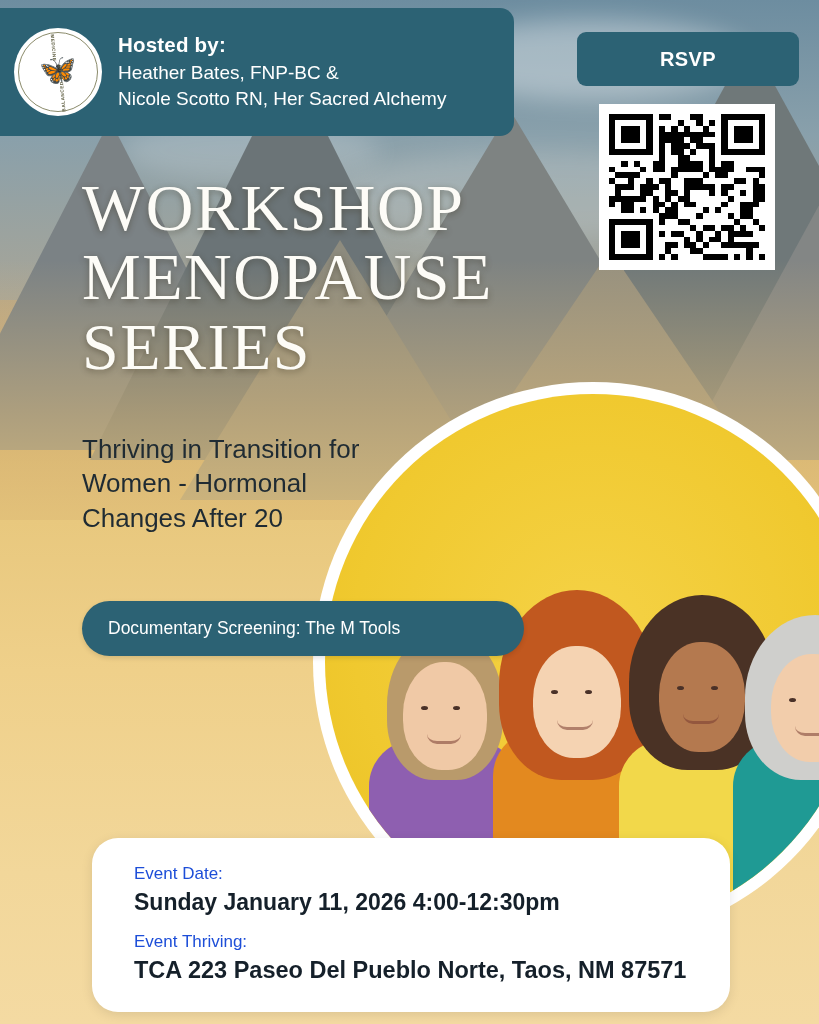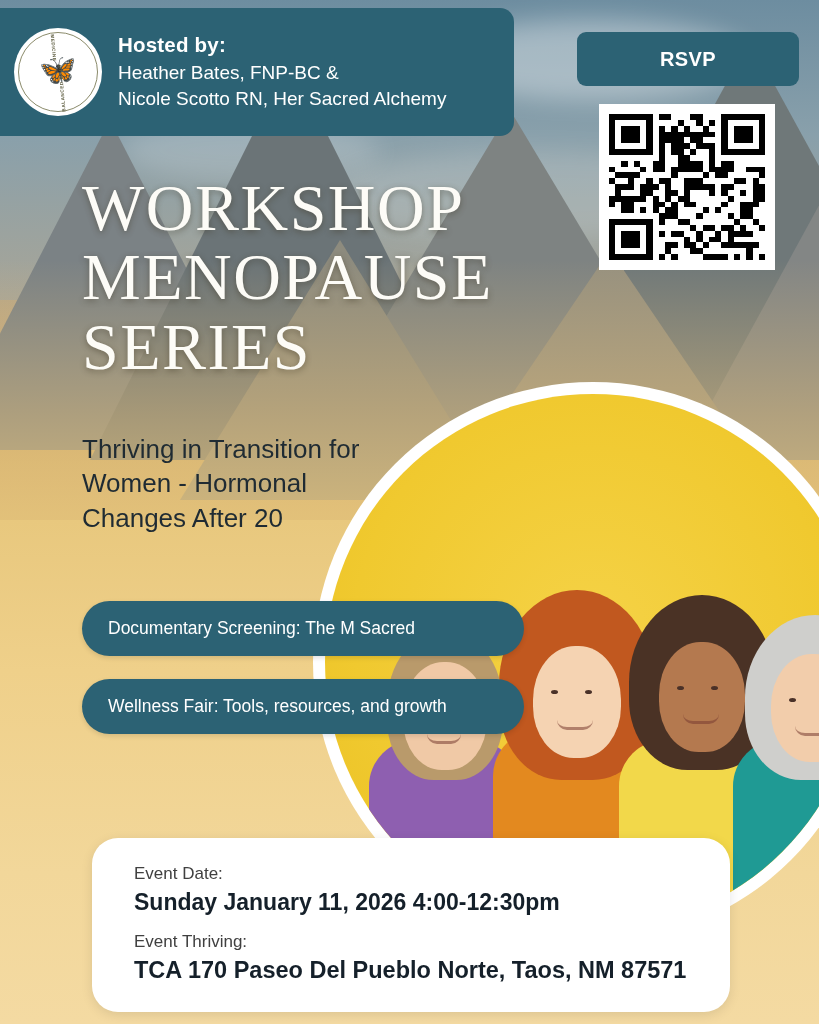--- a/index.html
+++ b/index.html
@@ -229,21 +229,21 @@
   .info-card {
     position: absolute;
     left: 92px; bottom: 12px;
     width: 638px;
     background: #ffffff;
     border-radius: 26px;
     padding: 26px 34px 28px 42px;
     z-index: 7;
     box-shadow: 0 3px 12px rgba(0,0,0,.10);
   }
-  .info-card .lbl { font-size: 17px; color: #404040; margin-bottom: 5px; }
+  .info-card .lbl { font-size: 17px; color: #1d4ed8; margin-bottom: 5px; }
   .info-card .big { font-size: 23px; font-weight: 700; color: #15202a; margin-bottom: 16px; }
   .info-card .big2 { font-size: 23.5px; font-weight: 700; color: #15202a; margin-top: 2px; }
 </style>
 </head>
 <body>
 
 <div class="poster">
 
   <div class="sky">
     <div class="cloud c1"></div>
@@ -956,26 +956,23 @@
         <div class="hair" style="left:12px; bottom:150px; width:140px; height:165px; background:#cfcfcc;"></div>
         <div class="head" style="left:38px; bottom:168px; width:84px; height:108px; background:#f2cdab;"></div>
         <div class="eye" style="left:56px; bottom:228px;"></div>
 
         <div class="smile" style="left:62px; bottom:194px; width:34px;"></div>
       </div>
     </div>
   </div>
 
   <div class="pill pill-1">
-    <span>Documentary Screening: The M Sacred</span>
-  </div>
-  <div class="pill pill-2">
-    <span>Wellness Fair: Tools, resources, and growth</span>
+    <span>Documentary Screening: The M Tools</span>
   </div>
 
   <div class="info-card">
     <div class="lbl">Event Date:</div>
     <div class="big">Sunday January 11, 2026   4:00-12:30pm</div>
     <div class="lbl">Event Thriving:</div>
-    <div class="big2">TCA 170 Paseo Del Pueblo Norte, Taos, NM 87571</div>
+    <div class="big2">TCA 223 Paseo Del Pueblo Norte, Taos, NM 87571</div>
   </div>
 
 </div>
 
 </body></html>

